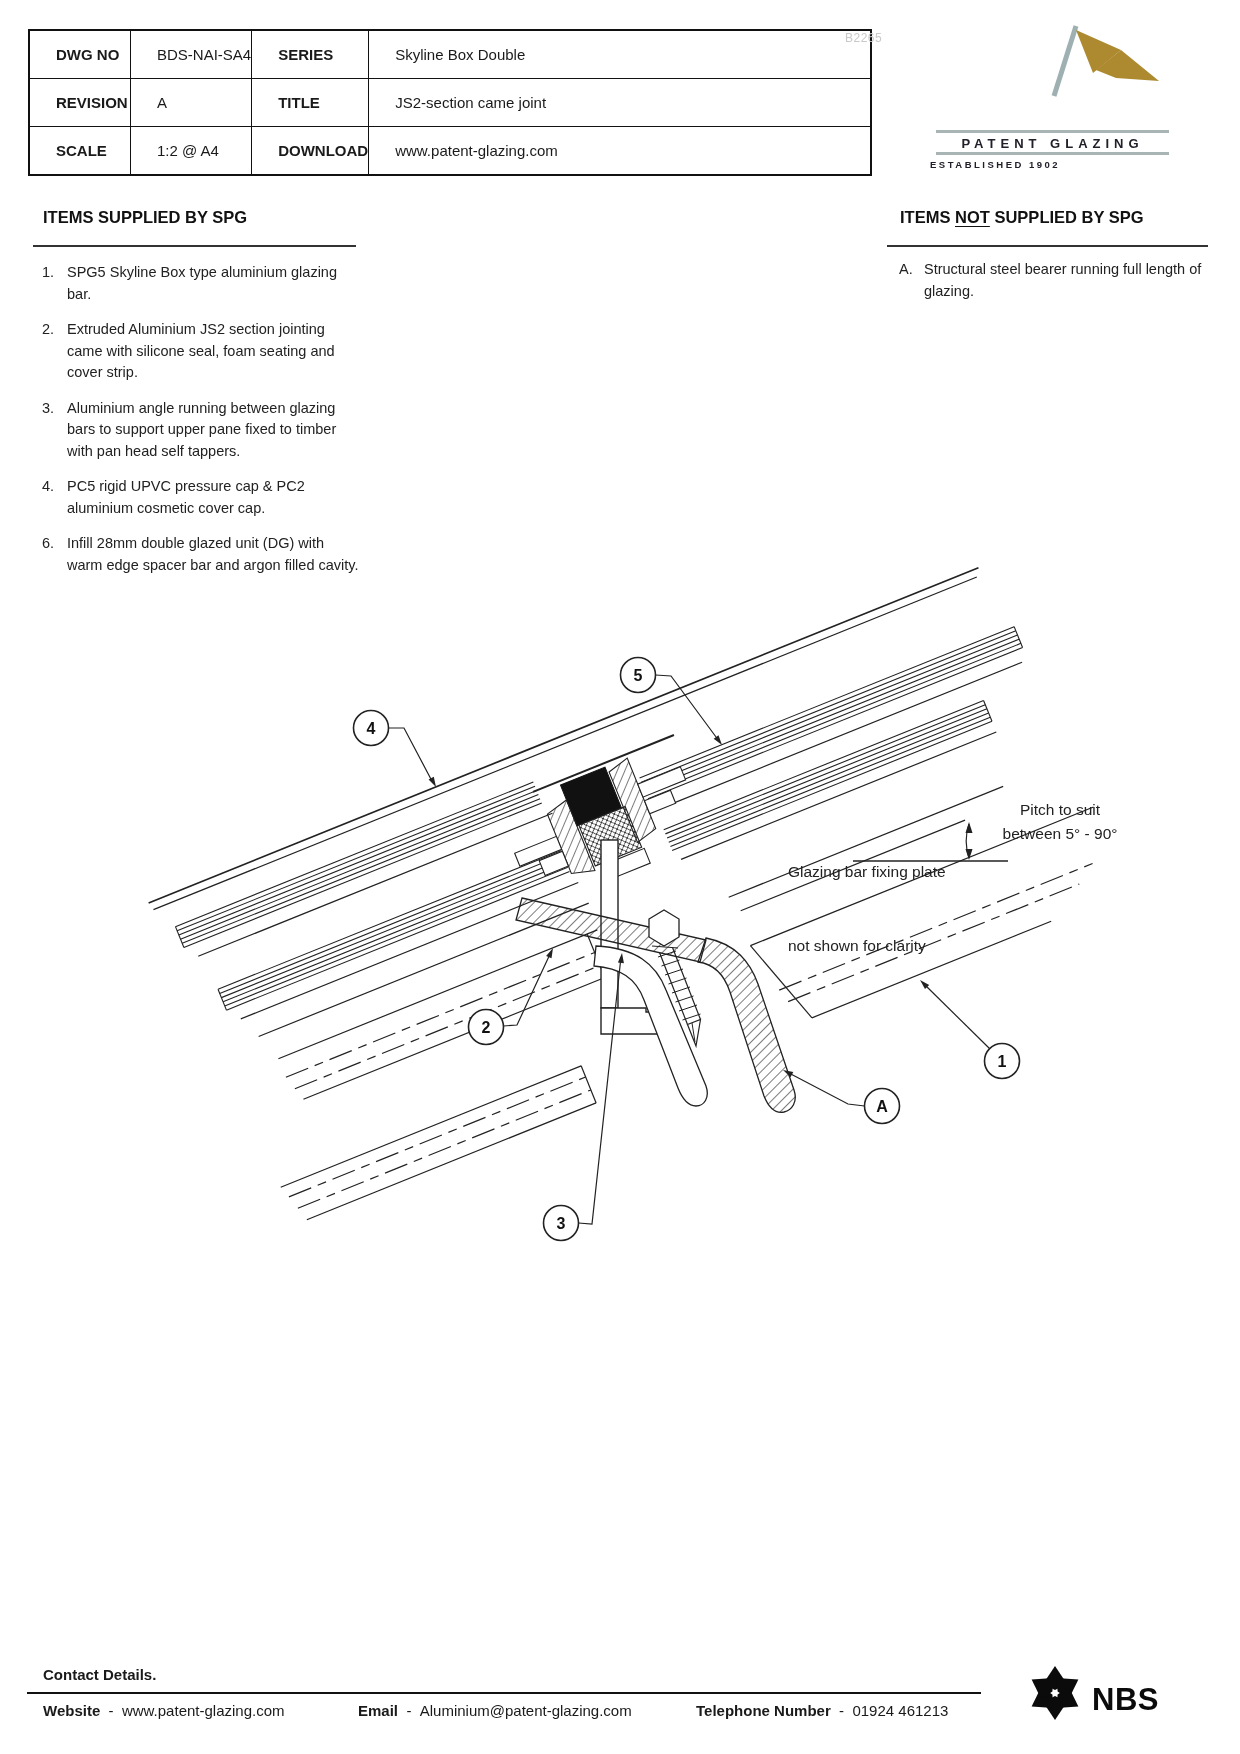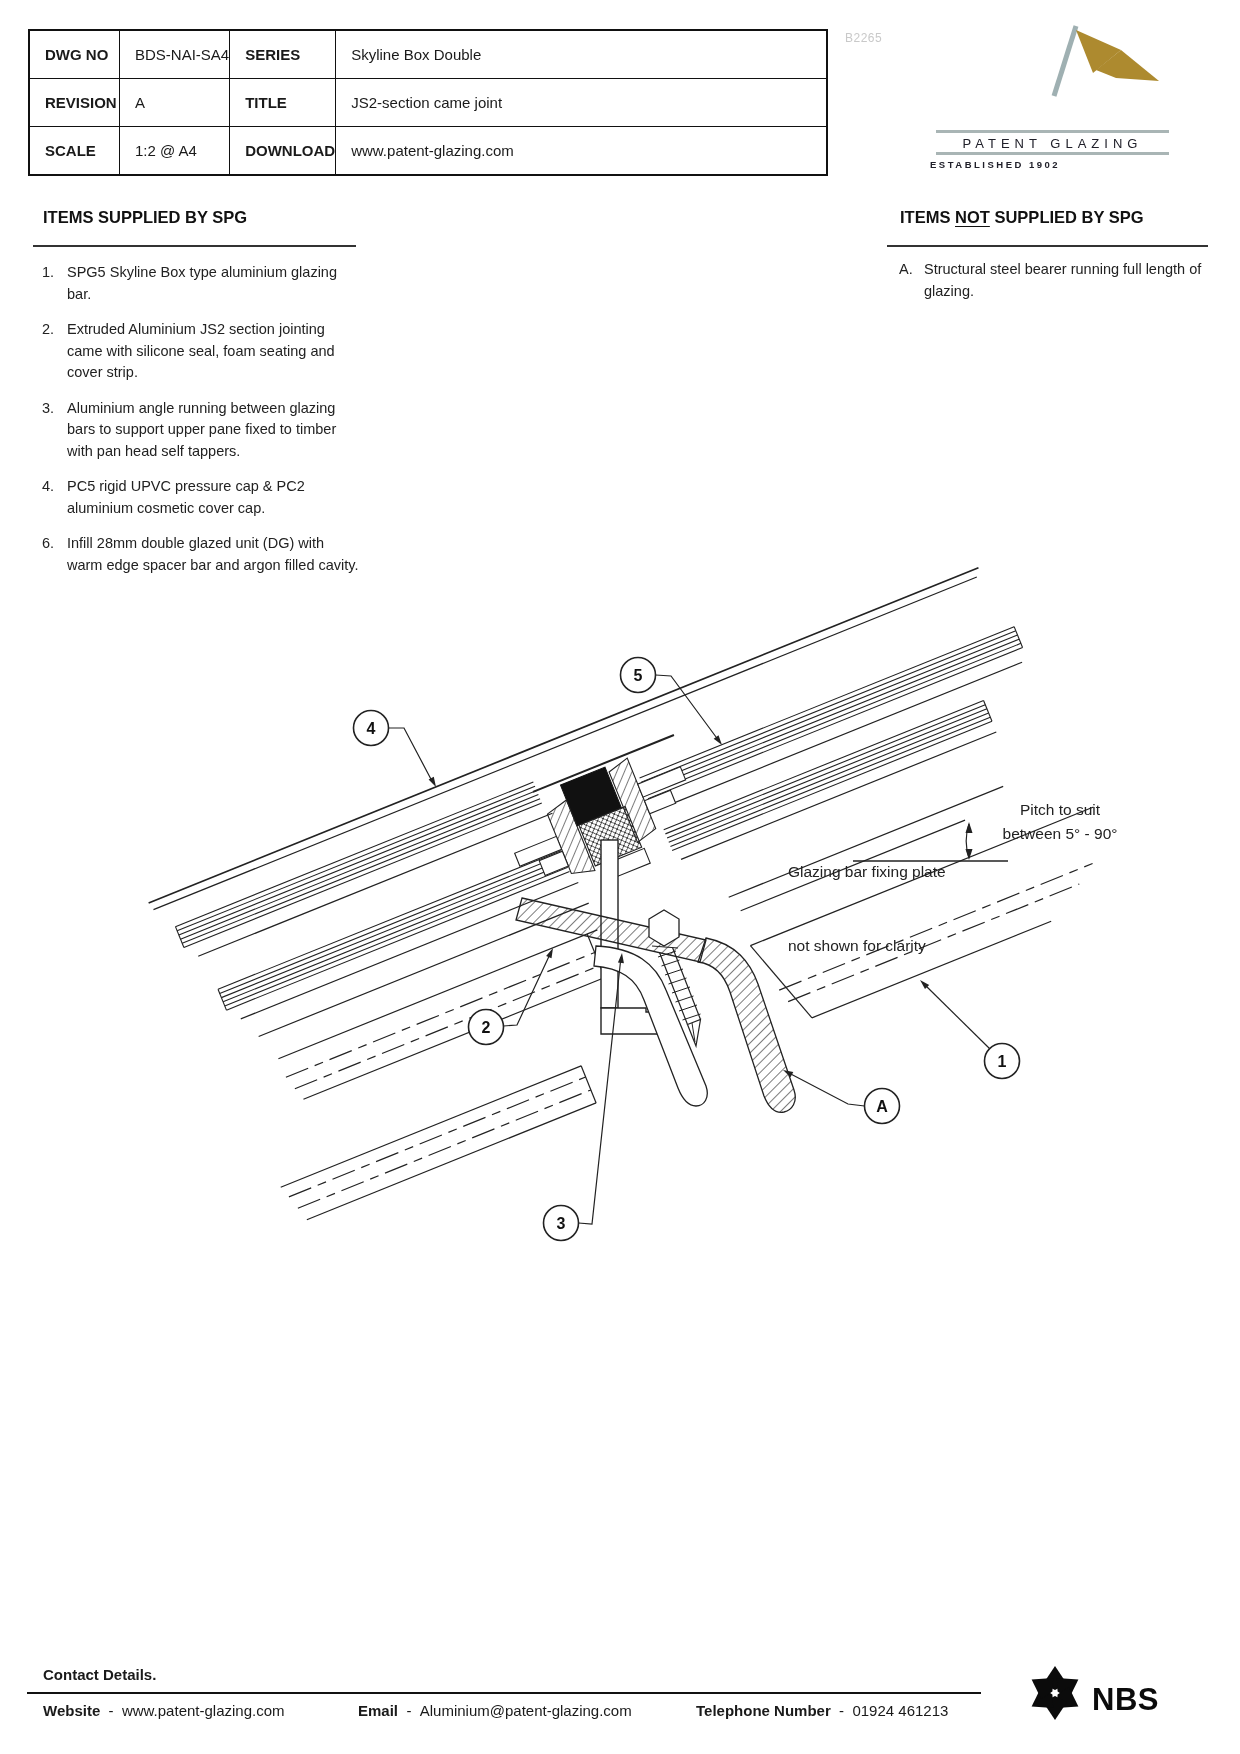--- a/index.html
+++ b/index.html
@@ -1,31 +1,31 @@
 <!DOCTYPE html>
 <html><head>
 <meta charset="utf-8">
 <style>
   html,body{margin:0;padding:0;}
   body{width:1240px;height:1754px;background:#ffffff;font-family:"Liberation Sans",sans-serif;color:#1a1a1a;position:relative;}
   .abs{position:absolute;}
   
   #titleblock{left:28px;top:29px;}
   table.tb{border-collapse:collapse;}
-  table.tb td{border:1.6px solid #111;height:47px;font-size:15px;padding:0 0 0 15px;vertical-align:middle;white-space:nowrap;}
+  table.tb td{border:1.6px solid #111;height:47px;font-size:15px;padding:0 0 0 26px;vertical-align:middle;white-space:nowrap;}
   table.tb{border:2.5px solid #111;}
   td.lbl{font-weight:bold;}
   .c1{width:74px;} .c2{width:85px;} .c3{width:76px;} .c4{width:475px;}
   
   #watermark{left:845px;top:31px;font-size:12px;color:#c9c9c9;letter-spacing:.5px;}
   
   #logo{left:930px;top:20px;width:245px;height:152px;}
   #logo .brand{position:absolute;left:0;top:54px;width:245px;text-align:center;font-family:"Liberation Serif",serif;font-size:46px;font-weight:bold;color:#20202a;letter-spacing:0px;}
   #logo .rule{position:absolute;left:6px;width:233px;height:3px;background:#a9b5b5;}
-  #logo .patent{position:absolute;left:0;top:116px;width:245px;text-align:center;font-size:13px;font-weight:normal;letter-spacing:5px;color:#20202a;}
+  #logo .patent{position:absolute;left:0;top:116px;width:245px;text-align:center;font-size:13px;font-weight:bold;letter-spacing:5px;color:#20202a;}
   #logo .estab{position:absolute;left:0;top:139px;width:245px;font-size:9.5px;font-weight:bold;letter-spacing:2.5px;color:#20202a;}
   
   .colhead{font-size:16.5px;font-weight:bold;color:#111;white-space:nowrap;}
   .colrule{height:1.6px;background:#333;}
   .items{width:318px;}
   .item{display:flex;margin-bottom:14px;font-size:14.5px;line-height:21.5px;color:#222;}
   .item .num{width:25px;flex:0 0 25px;}
   .item .txt{flex:1;}
   .u{text-decoration:underline;text-underline-offset:3px;}
   

